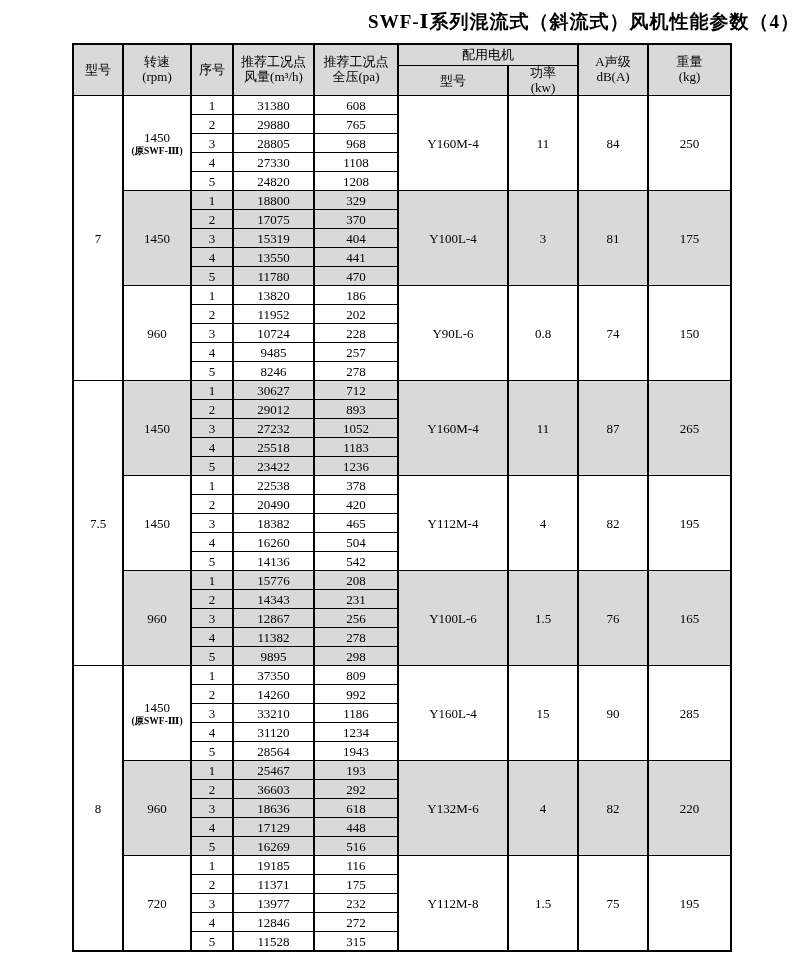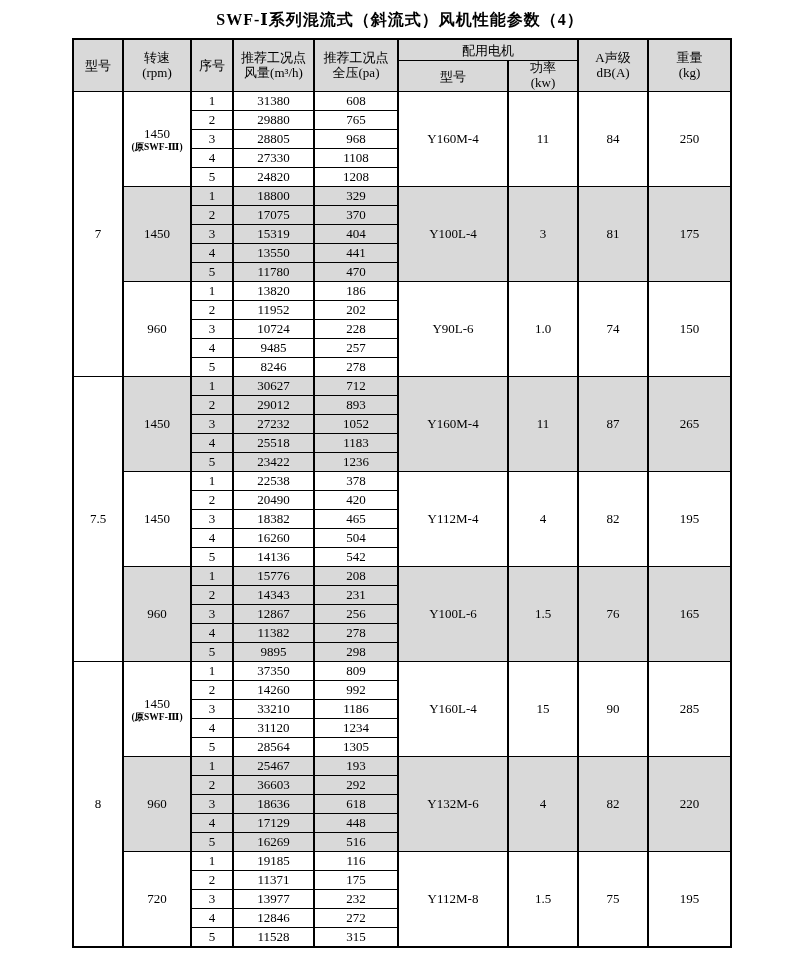--- a/index.html
+++ b/index.html
@@ -12,23 +12,23 @@
     color: #000;
   }
   .page {
     width: 800px;
     height: 978px;
     position: relative;
     overflow: hidden;
     background: #fff;
   }
   .doc-title {
-    text-align: center;
+    text-align: right;
     font-weight: bold;
-    font-size: 16px;
+    font-size: 19px;
     letter-spacing: 1px;
     padding-top: 9px;
     margin: 0 0 0 0;
     line-height: 1.4;
   }
   table.perf {
     border-collapse: collapse;
     table-layout: fixed;
     width: 658px;
     margin: 7px 0 0 72px;
@@ -177,21 +177,21 @@
           <td class="shaded">470</td>
         </tr>
         <tr>
           <td rowspan="5">
             <div>960</div>
           </td>
           <td>1</td>
           <td>13820</td>
           <td>186</td>
           <td rowspan="5">Y90L-6</td>
-          <td rowspan="5">1.0</td>
+          <td rowspan="5">0.8</td>
           <td rowspan="5">74</td>
           <td rowspan="5">150</td>
         </tr>
         <tr>
           <td>2</td>
           <td>11952</td>
           <td>202</td>
         </tr>
         <tr>
           <td>3</td>
@@ -330,21 +330,21 @@
           <td>1186</td>
         </tr>
         <tr>
           <td>4</td>
           <td>31120</td>
           <td>1234</td>
         </tr>
         <tr>
           <td>5</td>
           <td>28564</td>
-          <td>1305</td>
+          <td>1943</td>
         </tr>
         <tr>
           <td class="shaded" rowspan="5">
             <div>960</div>
           </td>
           <td class="shaded">1</td>
           <td class="shaded">25467</td>
           <td class="shaded">193</td>
           <td class="shaded" rowspan="5">Y132M-6</td>
           <td class="shaded" rowspan="5">4</td>

